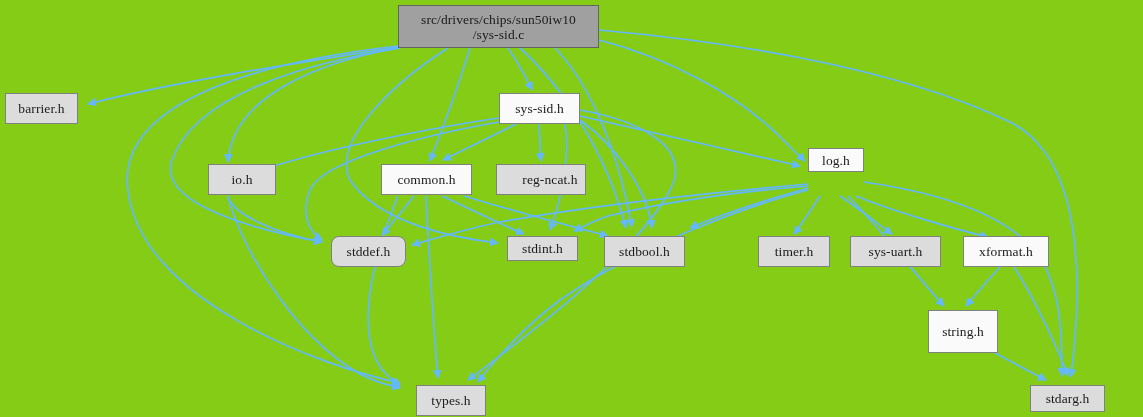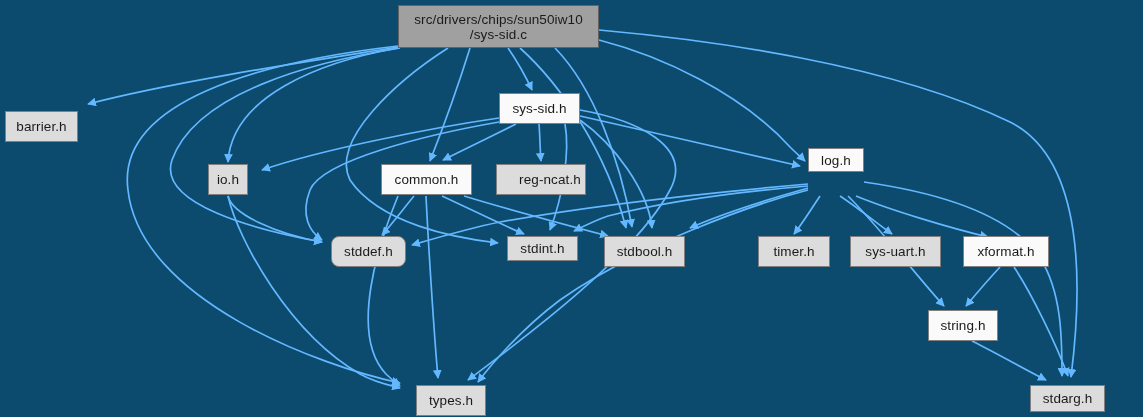--- a/index.html
+++ b/index.html
@@ -4,23 +4,23 @@
 <style>
   html, body {
     margin: 0;
     padding: 0;
     background: #000000;
   }
   #graph-root {
     position: relative;
     width: 1143px;
     height: 417px;
-    background: #0c4a6e;
+    background: #84cc16;
     overflow: hidden;
-    font-family: Liberation Sans, sans-serif;
+    font-family: Liberation Serif, serif;
   }
   svg.edges {
     position: absolute;
     left: 0;
     top: 0;
     width: 1143px;
     height: 417px;
   }
   .node {
     position: absolute;
@@ -87,29 +87,29 @@
         <path d="M848,196 C880,228 920,280 944,306" fill="none" stroke="#63b8ff" stroke-width="1.7" marker-end="url(#arrow)"></path>
         <path d="M864,182 C920,190 1006,208 1040,258 C1062,292 1062,340 1062,376" fill="none" stroke="#63b8ff" stroke-width="1.7" marker-end="url(#arrow)"></path>
         <path d="M1000,267 C988,280 976,294 966,306" fill="none" stroke="#63b8ff" stroke-width="1.7" marker-end="url(#arrow)"></path>
         <path d="M1014,267 C1032,294 1056,344 1068,376" fill="none" stroke="#63b8ff" stroke-width="1.7" marker-end="url(#arrow)"></path>
         <path d="M972,341 C998,354 1026,370 1046,380" fill="none" stroke="#63b8ff" stroke-width="1.7" marker-end="url(#arrow)"></path>
       </g>
   </svg>
   <div id="node-layer">
       <div class="node fill-root" style="left: 398px; top: 5px; width: 201px; height: 43px;">src/drivers/chips/sun50iw10
 /sys-sid.c</div>
-      <div class="node fill-grey" style="left: 5px; top: 93px; width: 73px; height: 31px; margin-top: 18px;">barrier.h</div>
+      <div class="node fill-grey" style="left: 5px; top: 93px; width: 73px; height: 31px;">barrier.h</div>
       <div class="node fill-white" style="left: 499px; top: 93px; width: 81px; height: 31px;">sys-sid.h</div>
-      <div class="node fill-grey" style="left: 208px; top: 164px; width: 40px; height: 31px;">io.h</div>
+      <div class="node fill-grey" style="left: 208px; top: 164px; width: 68px; height: 31px;">io.h</div>
       <div class="node fill-white" style="left: 381px; top: 164px; width: 91px; height: 31px;">common.h</div>
       <div class="node fill-grey" style="left: 496px; top: 164px; width: 90px; height: 31px; padding-left: 18px;">reg-ncat.h</div>
       <div class="node fill-white" style="left: 808px; top: 148px; width: 56px; height: 24px;">log.h</div>
       <div class="node fill-grey" style="left: 331px; top: 236px; width: 75px; height: 31px; border-radius: 8px;">stddef.h</div>
       <div class="node fill-grey" style="left: 507px; top: 236px; width: 71px; height: 25px;">stdint.h</div>
       <div class="node fill-grey" style="left: 604px; top: 236px; width: 81px; height: 31px;">stdbool.h</div>
       <div class="node fill-grey" style="left: 758px; top: 236px; width: 72px; height: 31px;">timer.h</div>
       <div class="node fill-grey" style="left: 850px; top: 236px; width: 91px; height: 31px;">sys-uart.h</div>
       <div class="node fill-white" style="left: 963px; top: 236px; width: 86px; height: 31px;">xformat.h</div>
-      <div class="node fill-white" style="left: 928px; top: 310px; width: 70px; height: 31px;">string.h</div>
+      <div class="node fill-white" style="left: 928px; top: 310px; width: 70px; height: 43px;">string.h</div>
       <div class="node fill-grey" style="left: 408px; top: 385px; width: 70px; height: 31px; margin-left: 8px;">types.h</div>
       <div class="node fill-grey" style="left: 1030px; top: 385px; width: 75px; height: 27px;">stdarg.h</div>
     </div>
 </div>
 
 </body></html>

